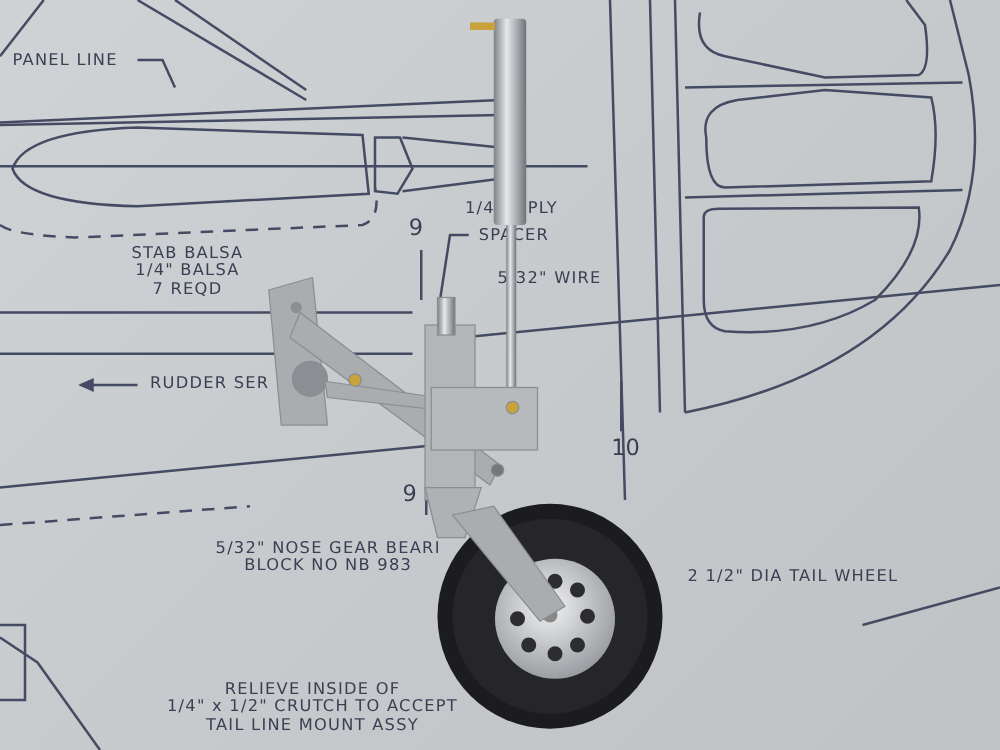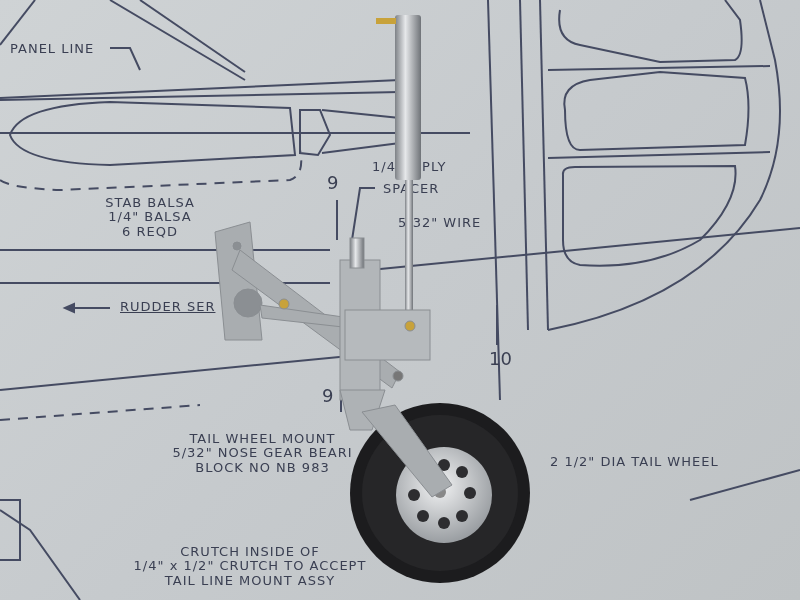--- a/index.html
+++ b/index.html
@@ -63,33 +63,32 @@
       <path d="M110,48 L130,48 L140,70"></path>
 
       <path d="M375,188 L360,188 L352,240"></path>
     </g>
   </svg>
 
   <div class="lbl" style="left:10px;top:42px;">PANEL LINE</div>
   <div class="lbl c" style="left:85px;top:196px;width:130px;">
     <div>STAB BALSA</div>
     <div>1/4" BALSA</div>
-    <div>6 REQD</div>
+    <div>7 REQD</div>
   </div>
   <div class="lbl" style="left:372px;top:160px;">1/4" T PLY</div>
   <div class="lbl" style="left:383px;top:182px;">SPACER</div>
   <div class="lbl" style="left:398px;top:216px;">5/32" WIRE</div>
-  <div class="lbl" style="left:120px;top:300px;text-decoration:underline;">RUDDER SER</div>
+  <div class="lbl" style="left:120px;top:300px;">RUDDER SER</div>
   <div class="lbl c" style="left:165px;top:432px;width:195px;">
-    <div>TAIL WHEEL MOUNT</div>
     <div>5/32" NOSE GEAR BEARI</div>
     <div>BLOCK NO NB 983</div>
   </div>
   <div class="lbl c" style="left:130px;top:545px;width:240px;">
-    <div>CRUTCH INSIDE OF</div>
+    <div>RELIEVE INSIDE OF</div>
     <div>1/4" x 1/2" CRUTCH TO ACCEPT</div>
     <div>TAIL LINE MOUNT ASSY</div>
   </div>
   <div class="lbl" style="left:550px;top:455px;">2 1/2" DIA TAIL WHEEL</div>
   <div class="num" style="left:327px;top:172px;">9</div>
   <div class="num" style="left:322px;top:385px;">9</div>
   <div class="num" style="left:489px;top:348px;text-align:right;">10</div>
 
   <svg class="plan" viewBox="0 0 800 600">
     <defs>

